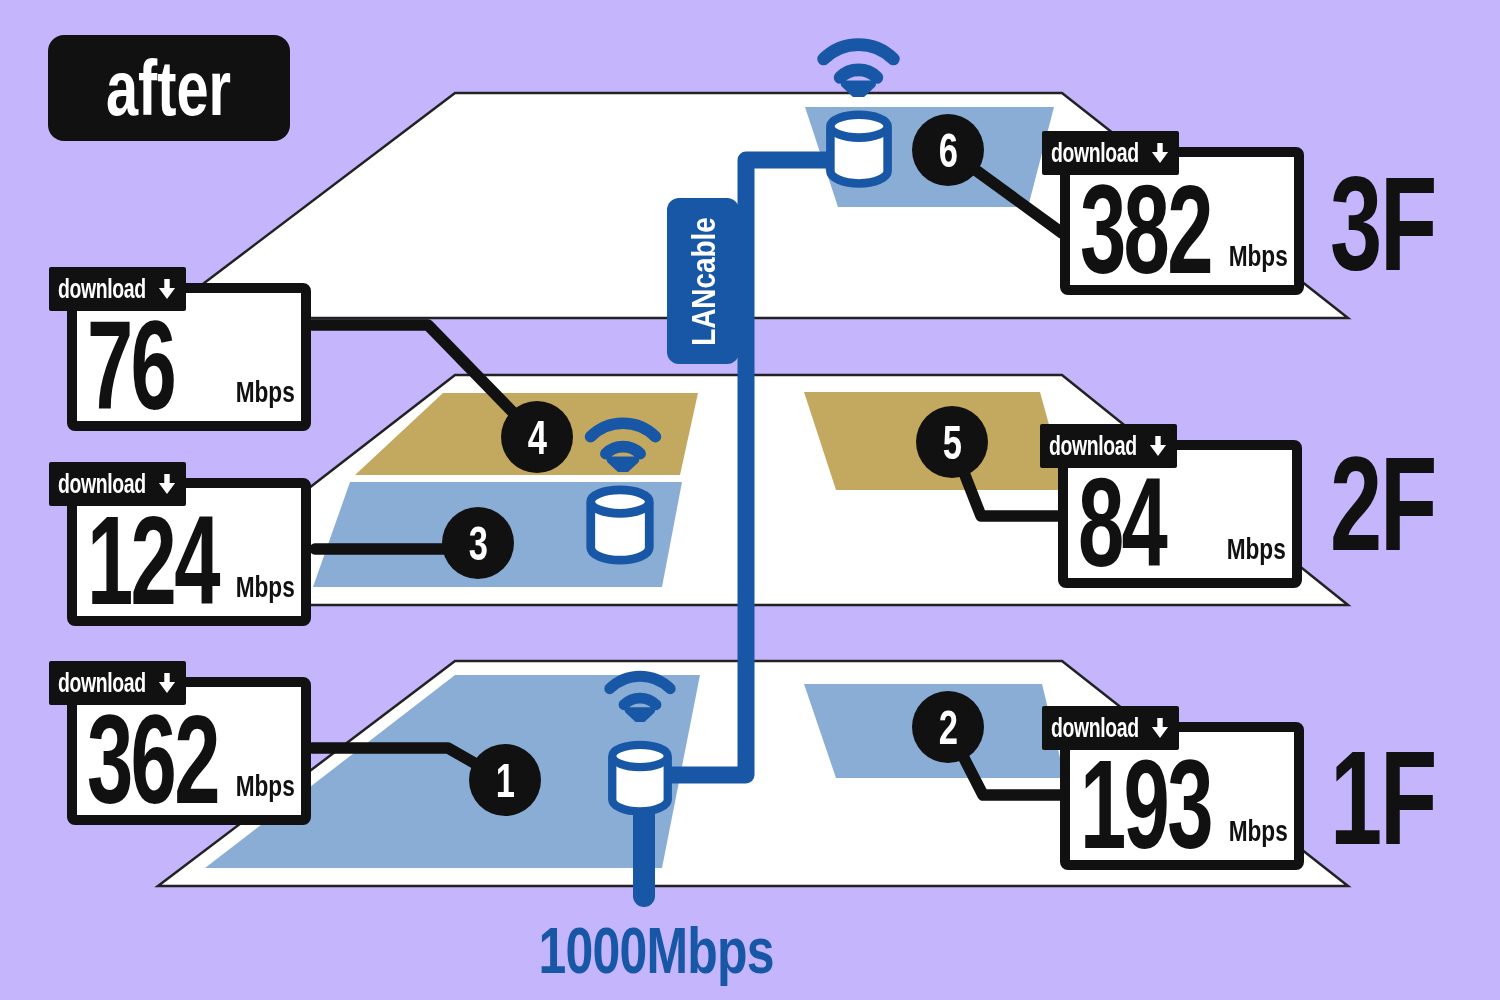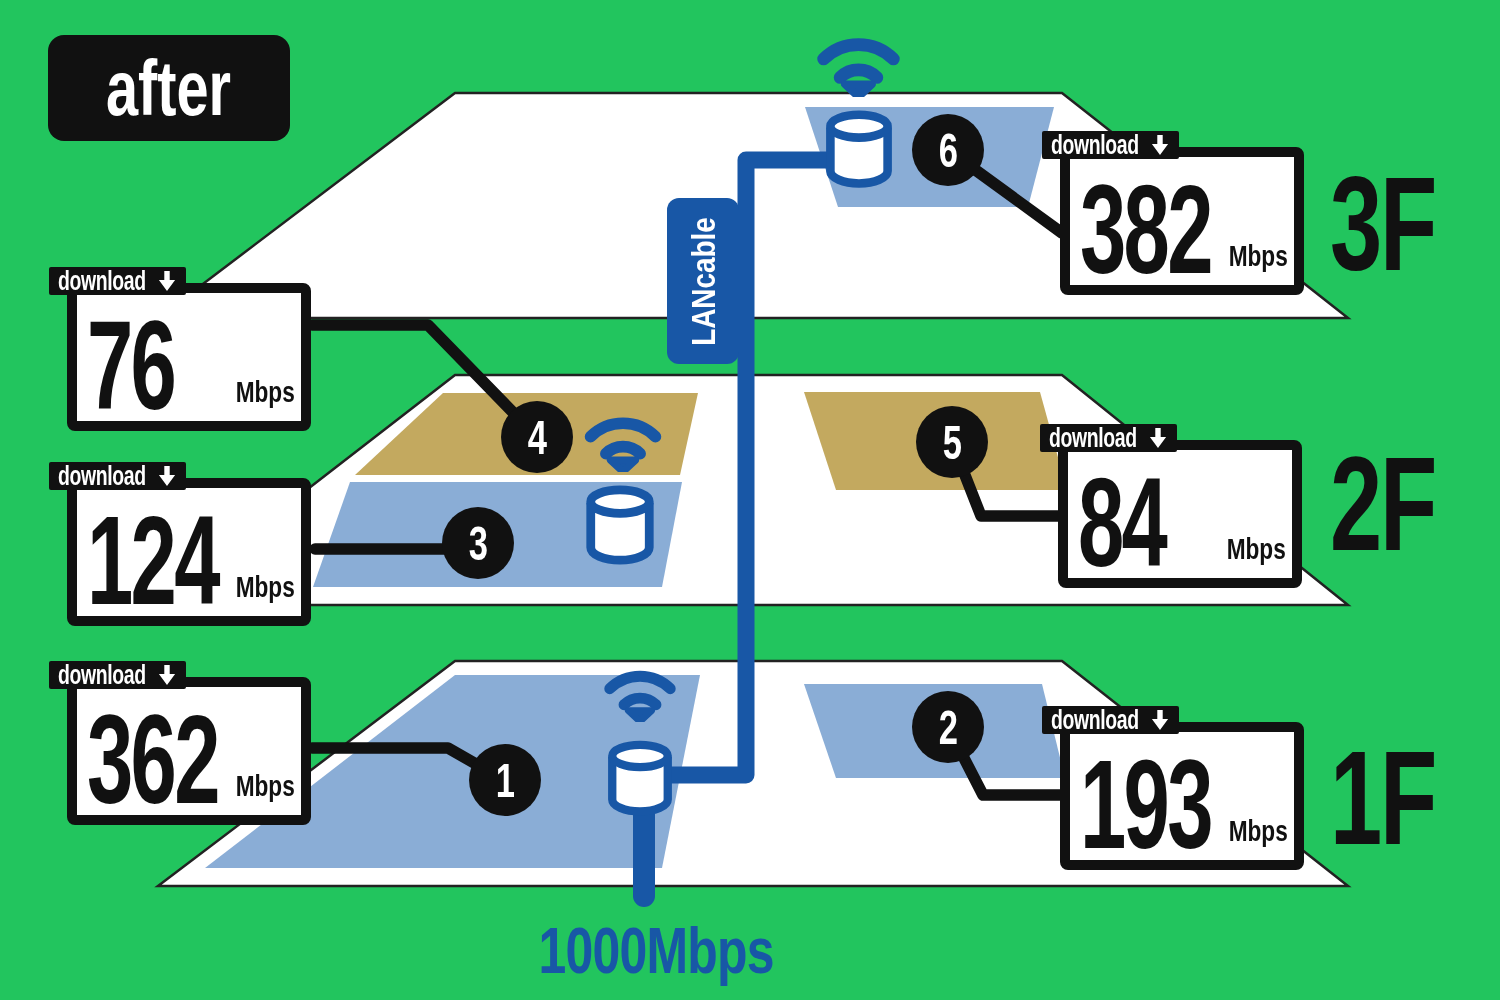--- a/index.html
+++ b/index.html
@@ -1,23 +1,23 @@
 <!DOCTYPE html>
 <html><head>
 <meta charset="utf-8">
 <style>
   html,body{margin:0;padding:0;background:#fff;}
   body{font-family:"Liberation Sans","DejaVu Sans",sans-serif;}
-  .canvas{position:relative;width:1500px;height:1000px;background:#22c55e;overflow:hidden;}
+  .canvas{position:relative;width:1500px;height:1000px;background:#c4b5fd;overflow:hidden;}
   .bg{position:absolute;left:0;top:0;}
 
   
   .speedbox{position:absolute;width:224px;height:128px;background:#fff;
             border:10px solid #111;border-radius:8px;}
-  .tab{position:absolute;left:-28px;top:-26px;height:28px;background:#111;color:#fff;
+  .tab{position:absolute;left:-28px;top:-26px;height:44px;background:#111;color:#fff;
        display:flex;align-items:center;padding:0 10px 0 9px;border-radius:2px;}
   .tab-label{font-size:27px;font-weight:700;letter-spacing:-.5px;white-space:nowrap;
              transform:scaleX(.72);transform-origin:left center;}
   .tab-arrow{margin-left:-22px;flex:none;}
   .value{position:absolute;left:10px;bottom:2px;font-size:126px;font-weight:700;line-height:.84;
          letter-spacing:-4px;color:#111;transform:scaleX(.66);transform-origin:left bottom;}
   .unit{position:absolute;right:6px;bottom:12px;font-size:29px;font-weight:700;color:#111;
         transform:scaleX(.78);transform-origin:right bottom;}
 
   

